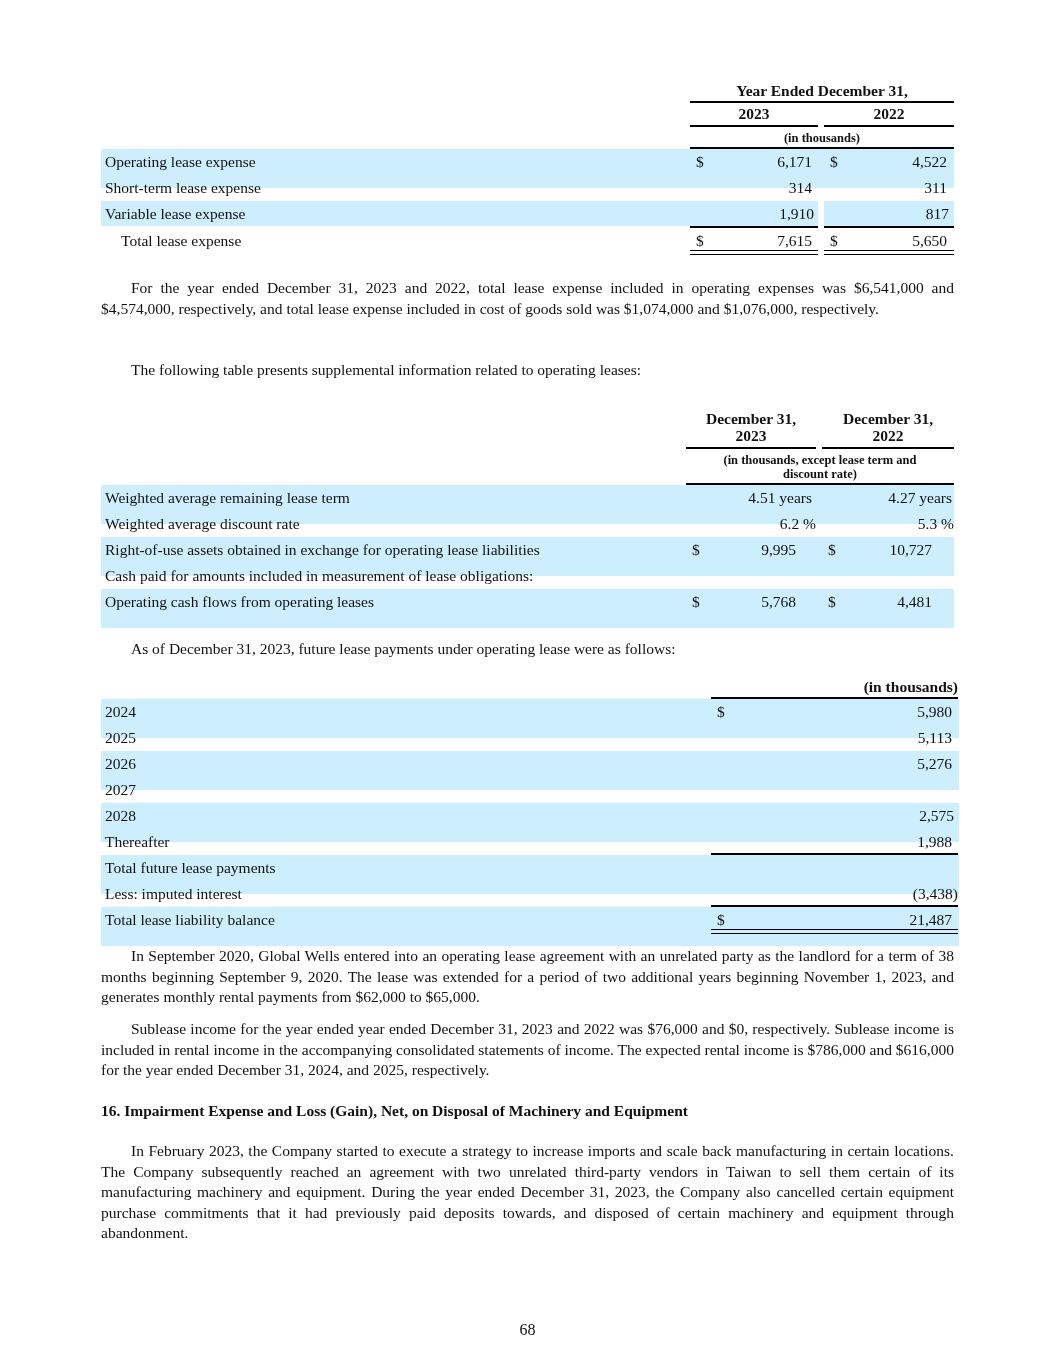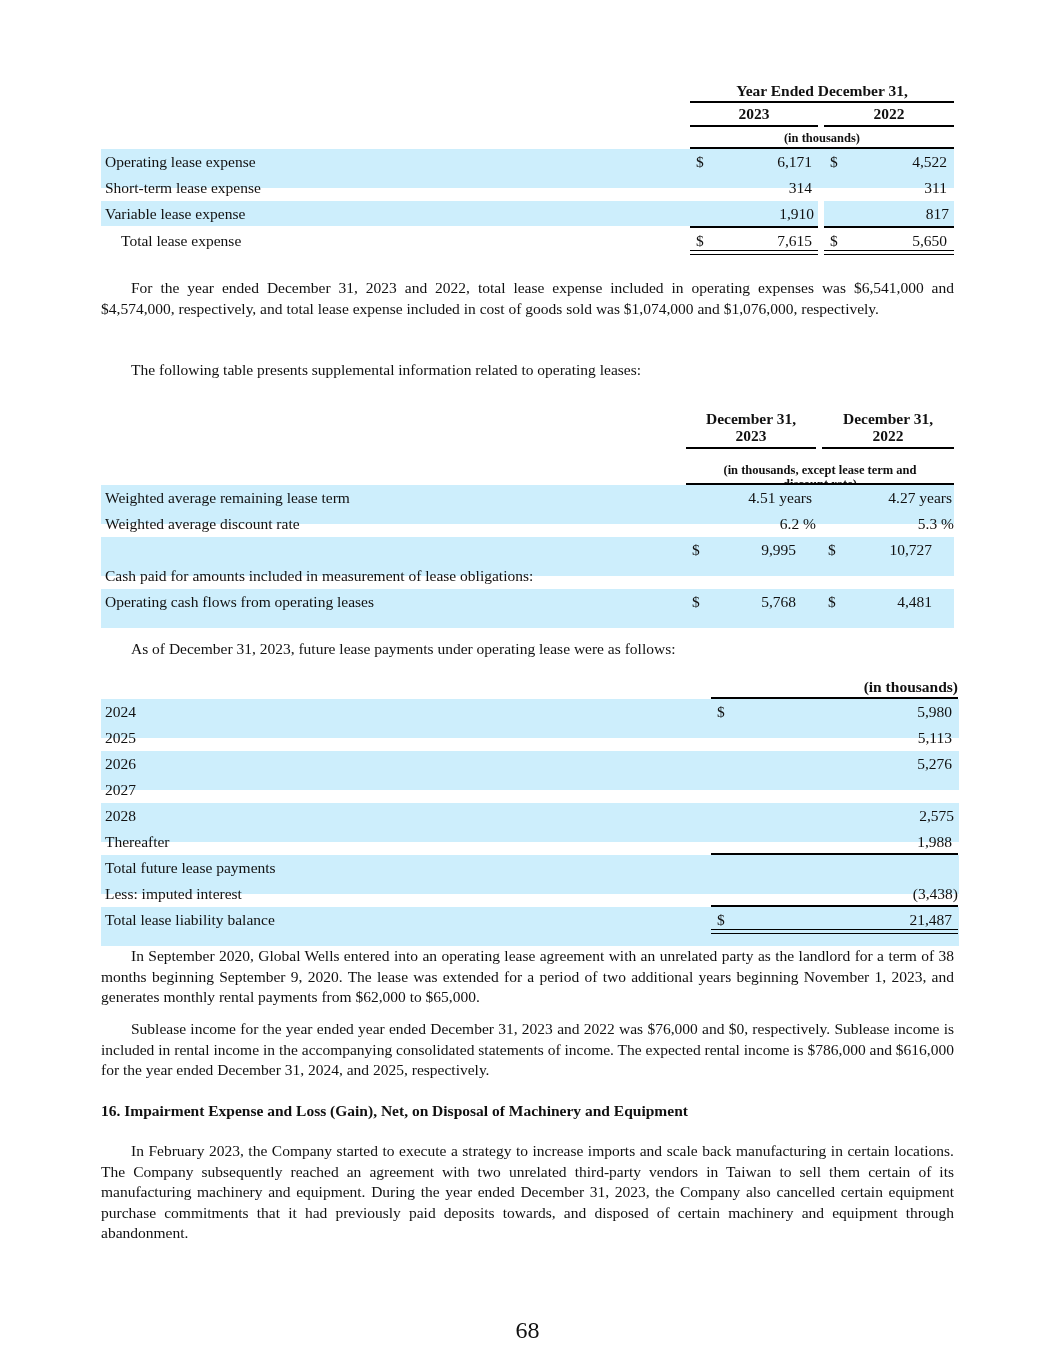--- a/index.html
+++ b/index.html
@@ -85,21 +85,21 @@
   <div class="hdr" style="left:686px; top:410px; width:130px; line-height:17px;">
     <div>December 31,</div>
     <div>2023</div>
   </div>
   <div class="hdr" style="left:822px; top:410px; width:132px; line-height:17px;">
     <div>December 31,</div>
     <div>2022</div>
   </div>
   <div class="line" style="left:686px; top:447px; width:130px;"></div>
   <div class="line" style="left:822px; top:447px; width:132px;"></div>
-  <div class="hdr small" style="left:686px; top:463px; width:268px; line-height:14px;text-align:center;">
+  <div class="hdr small" style="left:686px; top:453px; width:268px; line-height:14px;text-align:center;">
     <div>(in thousands, except lease term and</div>
     <div>discount rate)</div>
   </div>
   <div class="line" style="left:686px; top:483px; width:268px;"></div>
 
   <div class="row shade" style="top:485px; width:853px;">
     <span class="lbl">Weighted average remaining lease term</span>
     <div class="cell" style="left:585px; width:130px;">
         <span class="num" style="right:4px;">4.51 years</span>
       </div>
@@ -110,20 +110,21 @@
   <div class="row" style="top:511px; width:853px;">
     <span class="lbl">Weighted average discount rate</span>
     <div class="cell" style="left:585px; width:130px;">
         <span class="num" style="right:0px;">6.2 %</span>
       </div>
     <div class="cell" style="left:721px; width:132px;">
         <span class="num" style="right:0px;">5.3 %</span>
       </div>
   </div>
   <div class="row shade" style="top:537px; width:853px;">
+    <span class="lbl">Right-of-use assets obtained in exchange for operating lease liabilities</span>
     <div class="cell" style="left:585px; width:130px;">
         <span class="dol">$</span>
         <span class="num" style="right:20px;">9,995</span>
       </div>
     <div class="cell" style="left:721px; width:132px;">
         <span class="dol">$</span>
         <span class="num" style="right:22px;">10,727</span>
       </div>
   </div>
   <div class="row" style="top:563px; width:853px;">
@@ -203,13 +204,13 @@
   <div class="dbl" style="left:711px; top:929px; width:247px;"></div>
 </div>
 
 <p class="para" style="top:946px;">In September 2020, Global Wells entered into an operating lease agreement with an unrelated party as the landlord for a term of 38 months beginning September 9, 2020. The lease was extended for a period of two additional years beginning November 1, 2023, and generates monthly rental payments from $62,000 to $65,000.</p>
 <p class="para" style="top:1019px;">Sublease income for the year ended year ended December 31, 2023 and 2022 was $76,000 and $0, respectively. Sublease income is included in rental income in the accompanying consolidated statements of income. The expected rental income is $786,000 and $616,000 for the year ended December 31, 2024, and 2025, respectively.</p>
 
 <div class="abs" style="left:101px; top:1101px; font-weight:bold; line-height:20px;">16. Impairment Expense and Loss (Gain), Net, on Disposal of Machinery and Equipment</div>
 
 <p class="para" style="top:1141px;">In February 2023, the Company started to execute a strategy to increase imports and scale back manufacturing in certain locations. The Company subsequently reached an agreement with two unrelated third-party vendors in Taiwan to sell them certain of its manufacturing machinery and equipment. During the year ended December 31, 2023, the Company also cancelled certain equipment purchase commitments that it had previously paid deposits towards, and disposed of certain machinery and equipment through abandonment.</p>
 
-<div class="abs" style="left:0; width:1055px; top:1319px; text-align:center; font-size:24px; line-height:22px;">68</div>
+<div class="abs" style="left:0; width:1055px; top:1319px; text-align:center; font-size:16px; line-height:22px;">68</div>
 
 </body></html>

